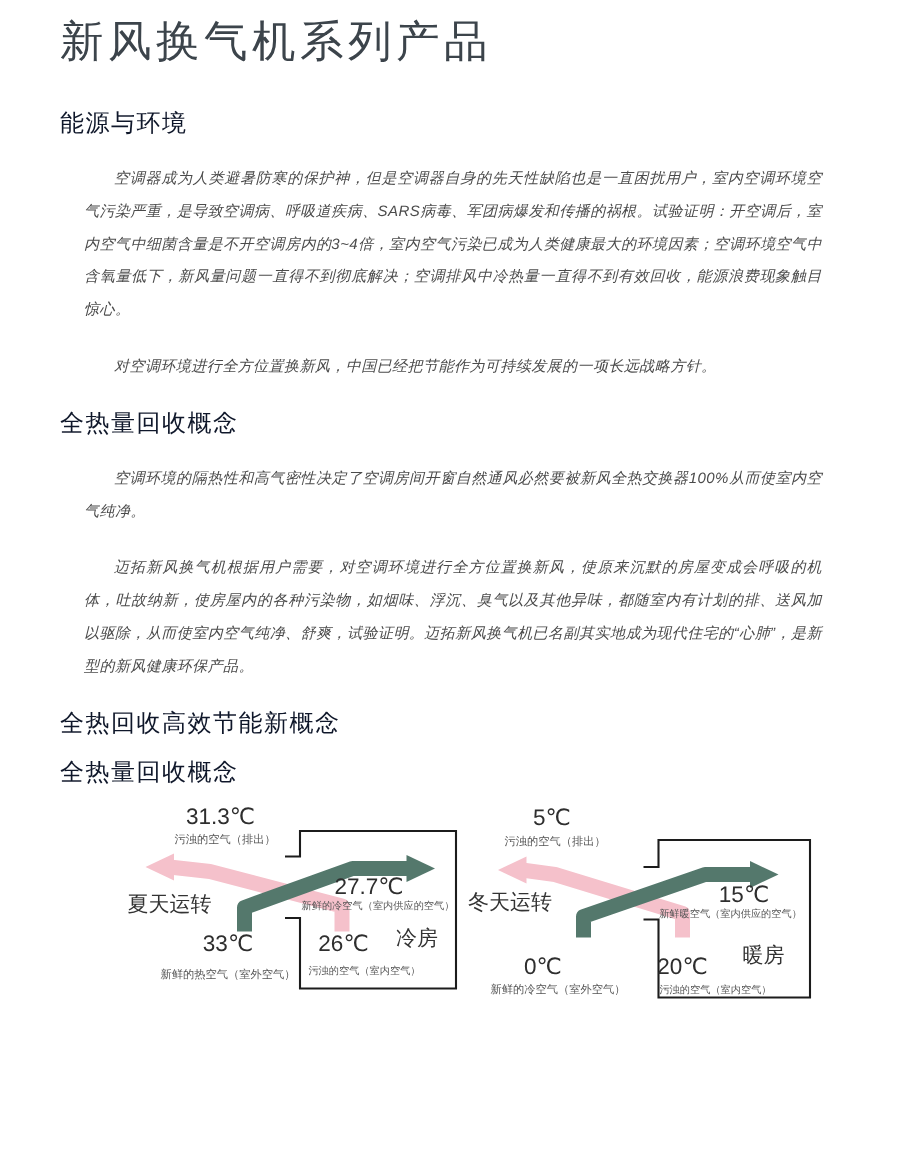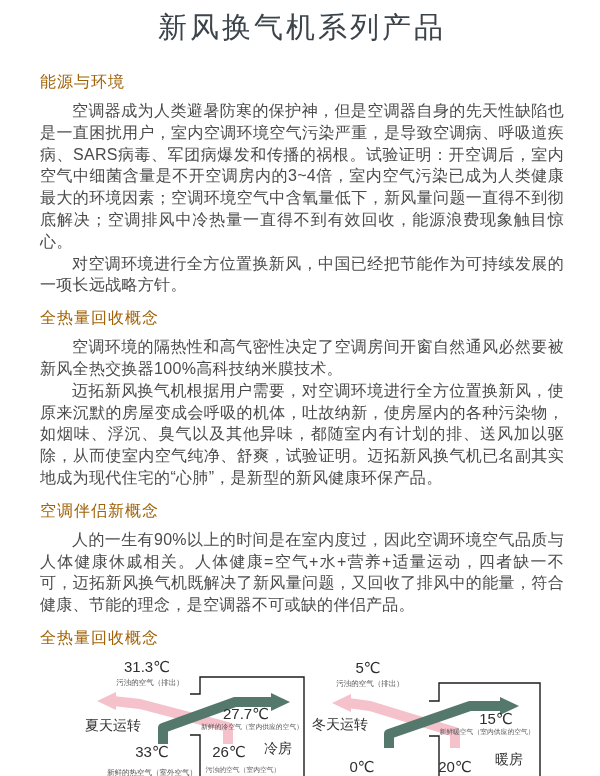--- a/index.html
+++ b/index.html
@@ -4,31 +4,31 @@
 <style>
   html,body{margin:0;padding:0;}
   body{
     width:600px;height:776px;overflow:hidden;background:#ffffff;
     font-family:"Liberation Sans","DejaVu Sans",sans-serif;
     color:#4a4a4a;
   }
   .page{padding:8px 36px 0 40px;}
   .doc-title{
     margin:0 0 24px 0;
-    font-size:29px;font-weight:500;letter-spacing:3px;color:#3c444b;text-align:center;
+    font-size:29px;font-weight:500;letter-spacing:3px;color:#3c444b;
   }
   .section{margin:0;}
   .section h2{
     margin:12px 0 7px 0;
-    font-size:16px;font-weight:400;letter-spacing:1px;color:#a16207;
+    font-size:16px;font-weight:400;letter-spacing:1px;color:#0f172a;
   }
   .section p{
-    margin:0;
-    font-size:16px;line-height:21.8px;text-align:justify;
-    text-indent:2em;color:#4b4b4b;letter-spacing:0.3px;
+    margin:16px;
+    font-size:10px;line-height:21.8px;text-align:justify;
+    text-indent:2em;color:#4b4b4b;letter-spacing:0.3px;font-style:italic;
   }
   .diagram-row{
     display:flex;flex-direction:row;align-items:flex-start;
     margin:4px 0 0 5px;
   }
   .diagram-row svg{display:block;flex:0 0 auto;}
   svg text{font-family:"Liberation Sans","DejaVu Sans",sans-serif;fill:#2e2e2e;}
   .t-big{font-size:15px;}
   .t-mid{font-size:14px;fill:#333333;}
   .t-small{font-size:7.5px;fill:#555555;}
@@ -42,31 +42,28 @@
   <h1 class="doc-title">新风换气机系列产品</h1>
 
   <div class="section">
     <h2>能源与环境</h2>
     <p>空调器成为人类避暑防寒的保护神，但是空调器自身的先天性缺陷也是一直困扰用户，室内空调环境空气污染严重，是导致空调病、呼吸道疾病、SARS病毒、军团病爆发和传播的祸根。试验证明：开空调后，室内空气中细菌含量是不开空调房内的3~4倍，室内空气污染已成为人类健康最大的环境因素；空调环境空气中含氧量低下，新风量问题一直得不到彻底解决；空调排风中冷热量一直得不到有效回收，能源浪费现象触目惊心。</p>
     <p>对空调环境进行全方位置换新风，中国已经把节能作为可持续发展的一项长远战略方针。</p>
   </div>
 
   <div class="section">
     <h2>全热量回收概念</h2>
-    <p>空调环境的隔热性和高气密性决定了空调房间开窗自然通风必然要被新风全热交换器100%高科技纳米膜技术。</p>
+    <p>空调环境的隔热性和高气密性决定了空调房间开窗自然通风必然要被新风全热交换器100%从而使室内空气纯净。</p>
     <p>迈拓新风换气机根据用户需要，对空调环境进行全方位置换新风，使原来沉默的房屋变成会呼吸的机体，吐故纳新，使房屋内的各种污染物，如烟味、浮沉、臭气以及其他异味，都随室内有计划的排、送风加以驱除，从而使室内空气纯净、舒爽，试验证明。迈拓新风换气机已名副其实地成为现代住宅的“心肺”，是新型的新风健康环保产品。</p>
   </div>
 
   <div class="section">
+    <h2>全热回收高效节能新概念</h2>
   </div>
 
-  <div class="section">
-    <h2>空调伴侣新概念</h2>
-    <p>人的一生有90%以上的时间是在室内度过，因此空调环境空气品质与人体健康休戚相关。人体健康=空气+水+营养+适量运动，四者缺一不可，迈拓新风换气机既解决了新风量问题，又回收了排风中的能量，符合健康、节能的理念，是空调器不可或缺的伴侣产品。</p>
-  </div>
 
   <div class="section">
     <h2>全热量回收概念</h2>
   </div>
 
   <div class="diagram-row">
 
     <svg width="265" height="135" viewBox="0 0 265 135">
       <path d="M145,38 L155,38 L155,21 L259,21 L259,126 L155,126 L155,79 L145,79" fill="none" stroke-width="1.4" stroke="#1c1c1c"></path>
 

